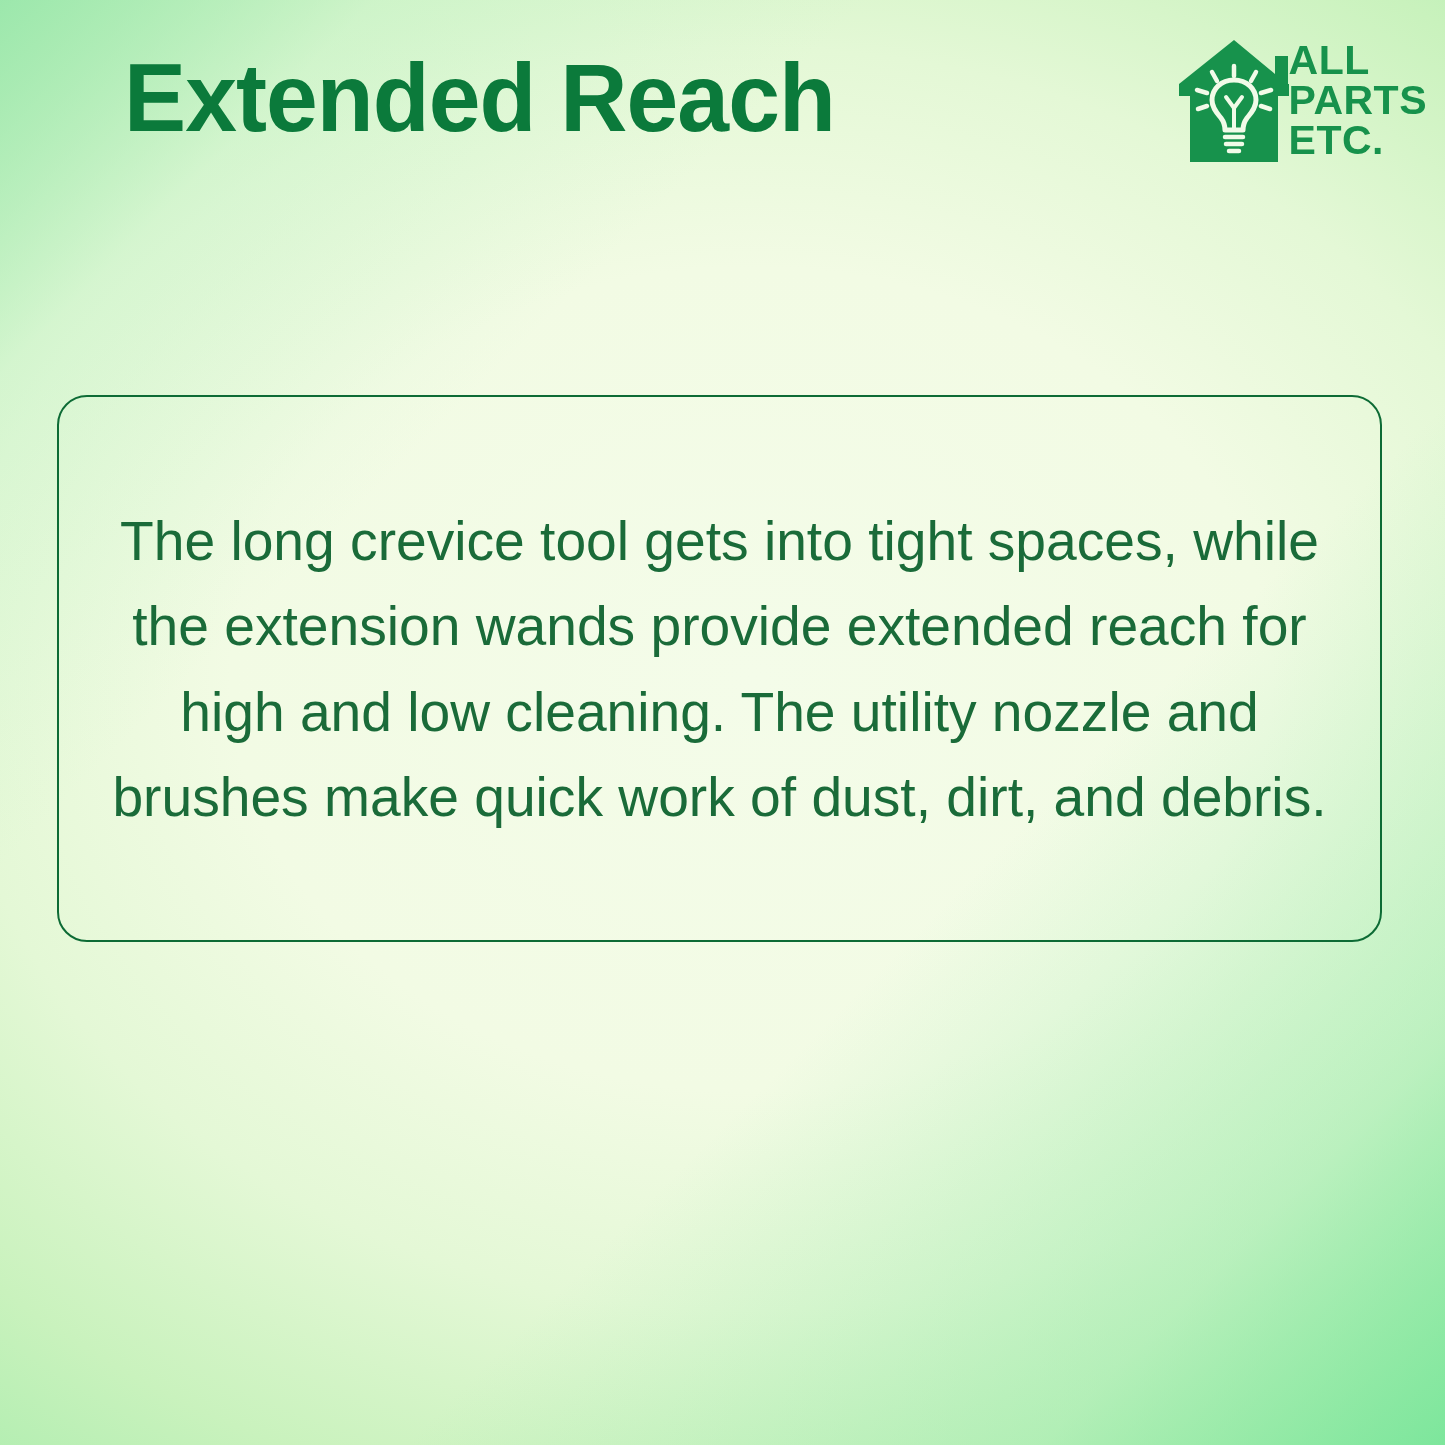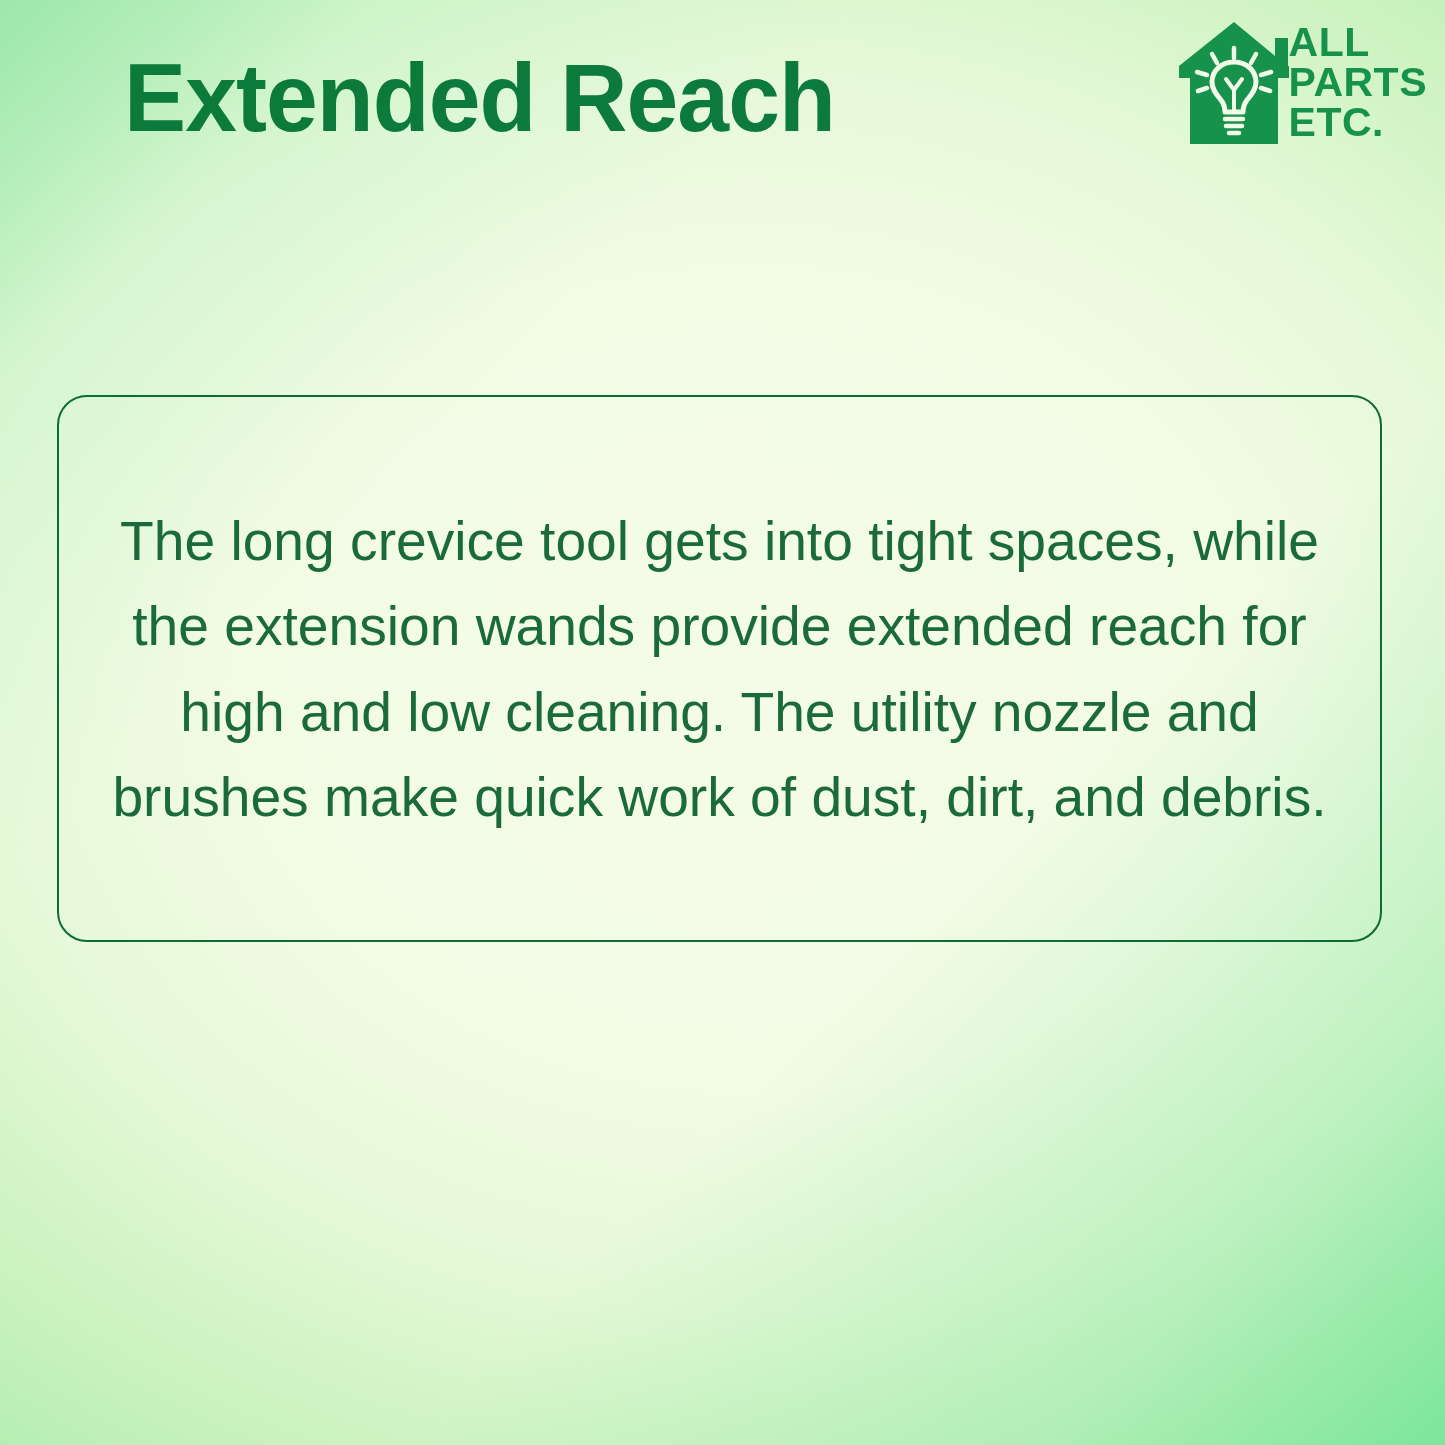--- a/index.html
+++ b/index.html
@@ -39,21 +39,21 @@
     color:#0b7a3b;
     white-space:nowrap;
     transform:scaleX(.97);
     transform-origin:left center;
     font-family:"Liberation Sans", sans-serif;
   }
 
   
   .logo{
     position:absolute;
-    right:18px; top:18px;
+    right:18px; top:36px;
     display:flex;
     align-items:flex-start;
   }
   .logo-mark{ width:110px; height:130px; display:block; flex:0 0 auto; }
   .logo-words{
     display:flex; flex-direction:column;
     justify-content:center;
     padding-top:4px;
   }
   .logo-words span{

